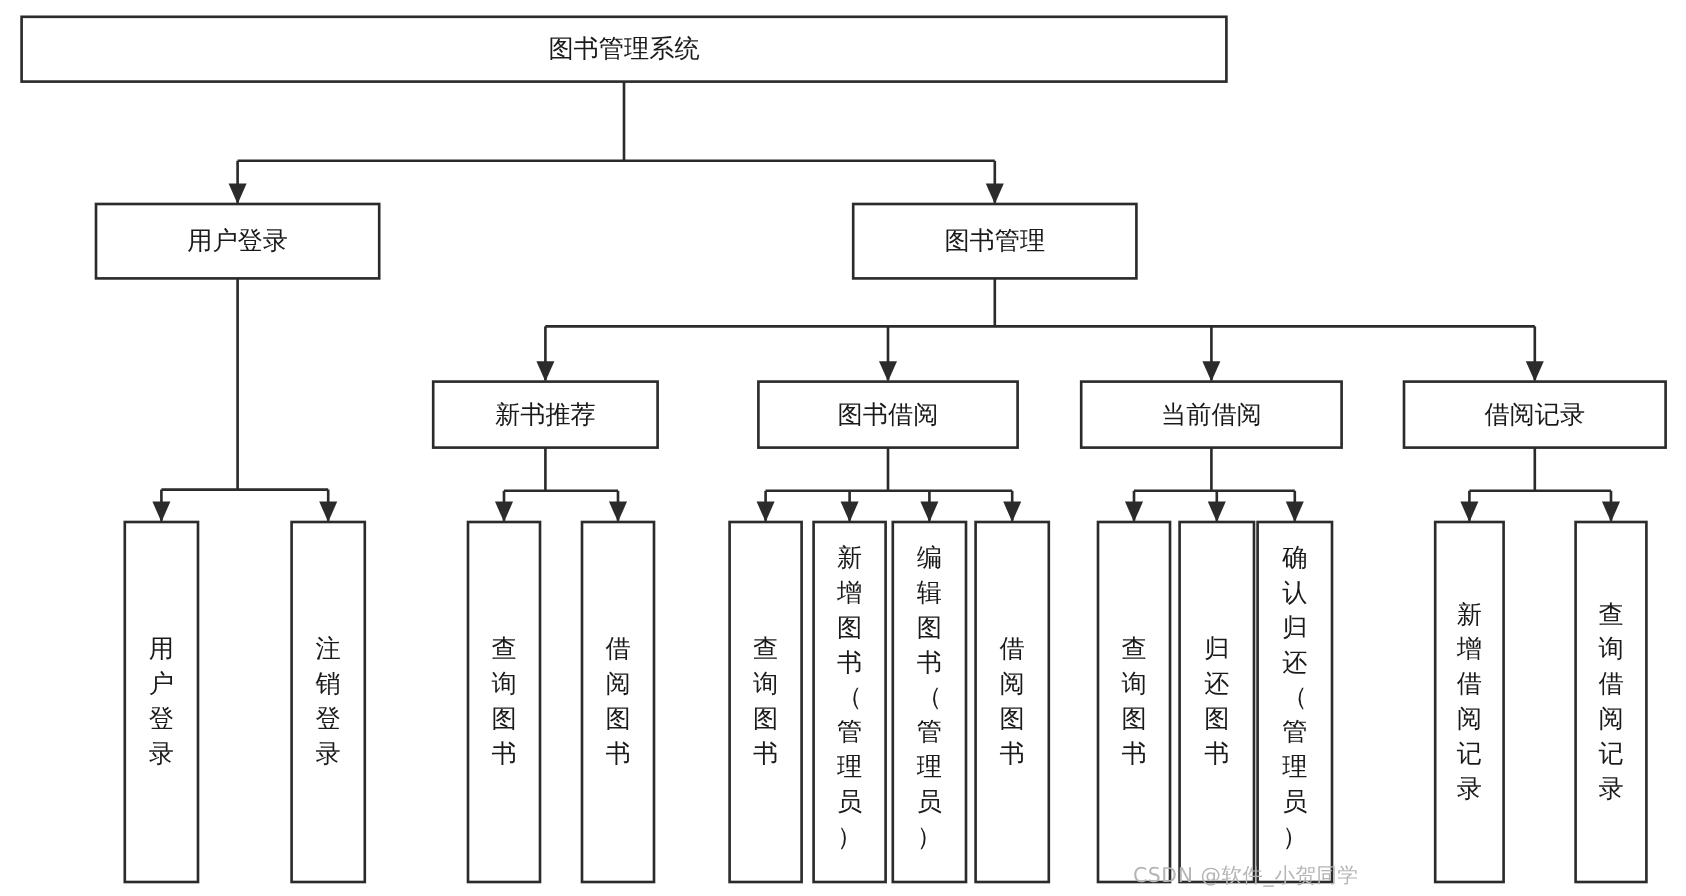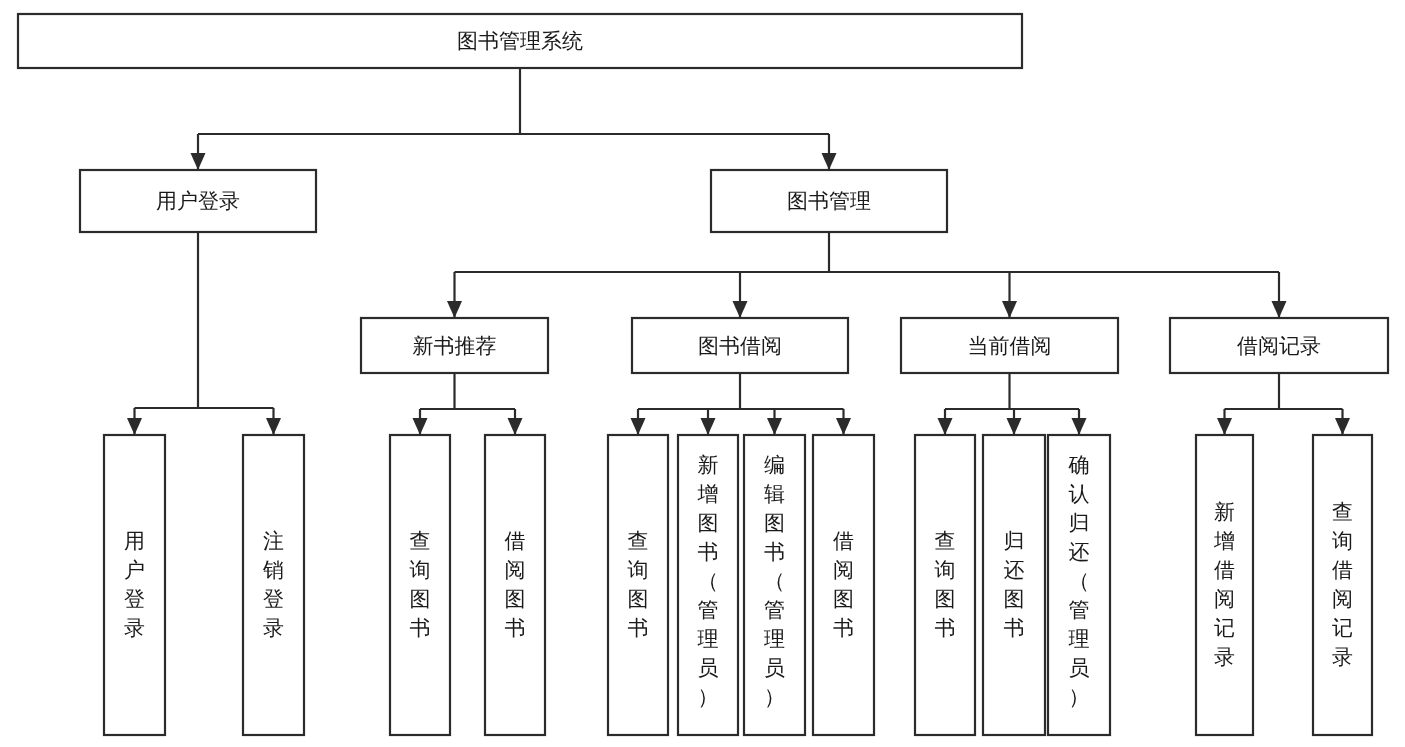--- a/index.html
+++ b/index.html
@@ -215,13 +215,14 @@
         <g>
           <rect x="1196" y="435" width="57" height="300" class="node-box"></rect>
           <text x="1224.5" y="518.88" class="node-label-v"><tspan x="1224.5" dy="0">新</tspan><tspan x="1224.5" dy="29">增</tspan><tspan x="1224.5" dy="29">借</tspan><tspan x="1224.5" dy="29">阅</tspan><tspan x="1224.5" dy="29">记</tspan><tspan x="1224.5" dy="29">录</tspan></text>
         </g>
         <g>
           <rect x="1313" y="435" width="59" height="300" class="node-box"></rect>
           <text x="1342.5" y="518.88" class="node-label-v"><tspan x="1342.5" dy="0">查</tspan><tspan x="1342.5" dy="29">询</tspan><tspan x="1342.5" dy="29">借</tspan><tspan x="1342.5" dy="29">阅</tspan><tspan x="1342.5" dy="29">记</tspan><tspan x="1342.5" dy="29">录</tspan></text>
         </g>
       </g>
   </svg>
+  <div class="watermark">CSDN @软件_小贺同学</div>
 </div>
 
 </body></html>

